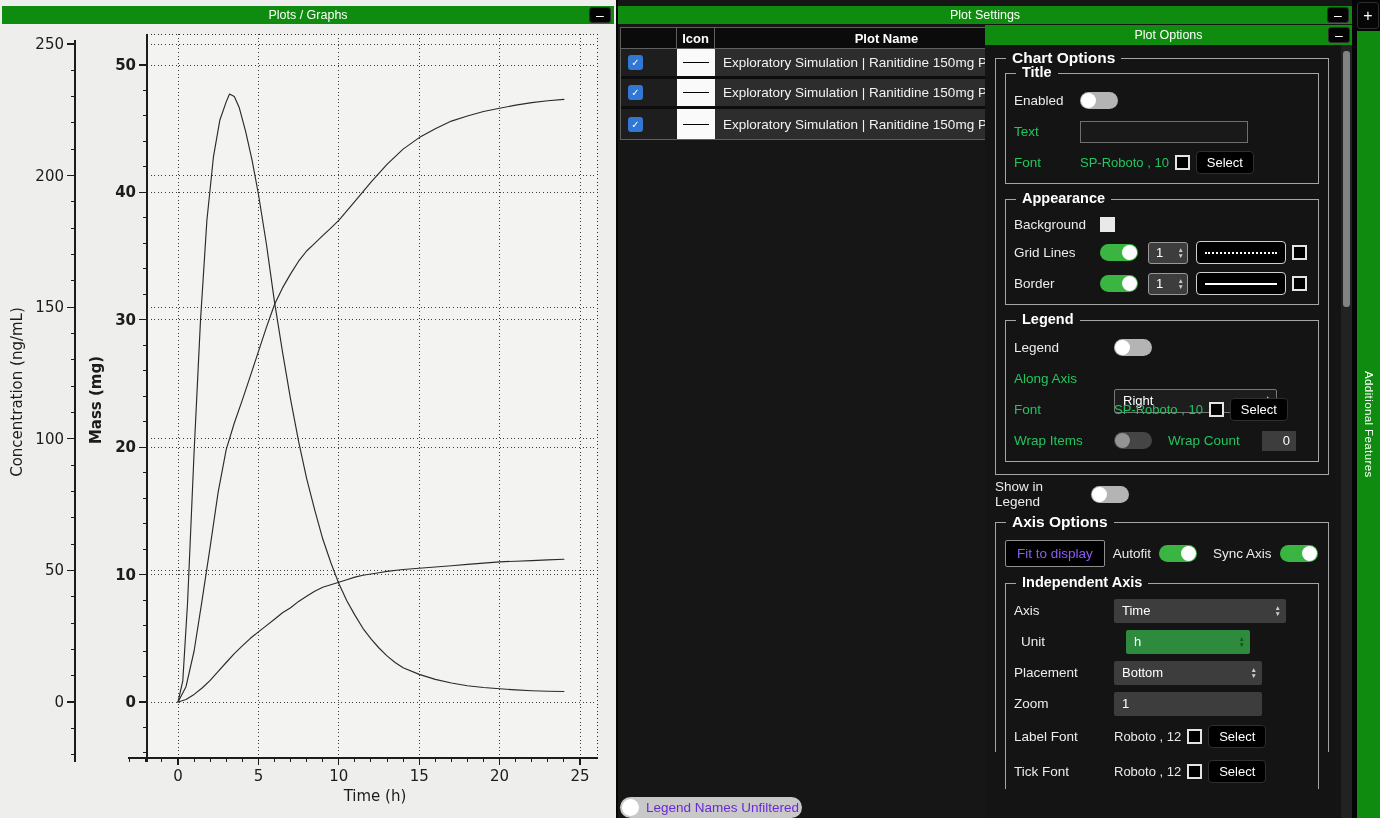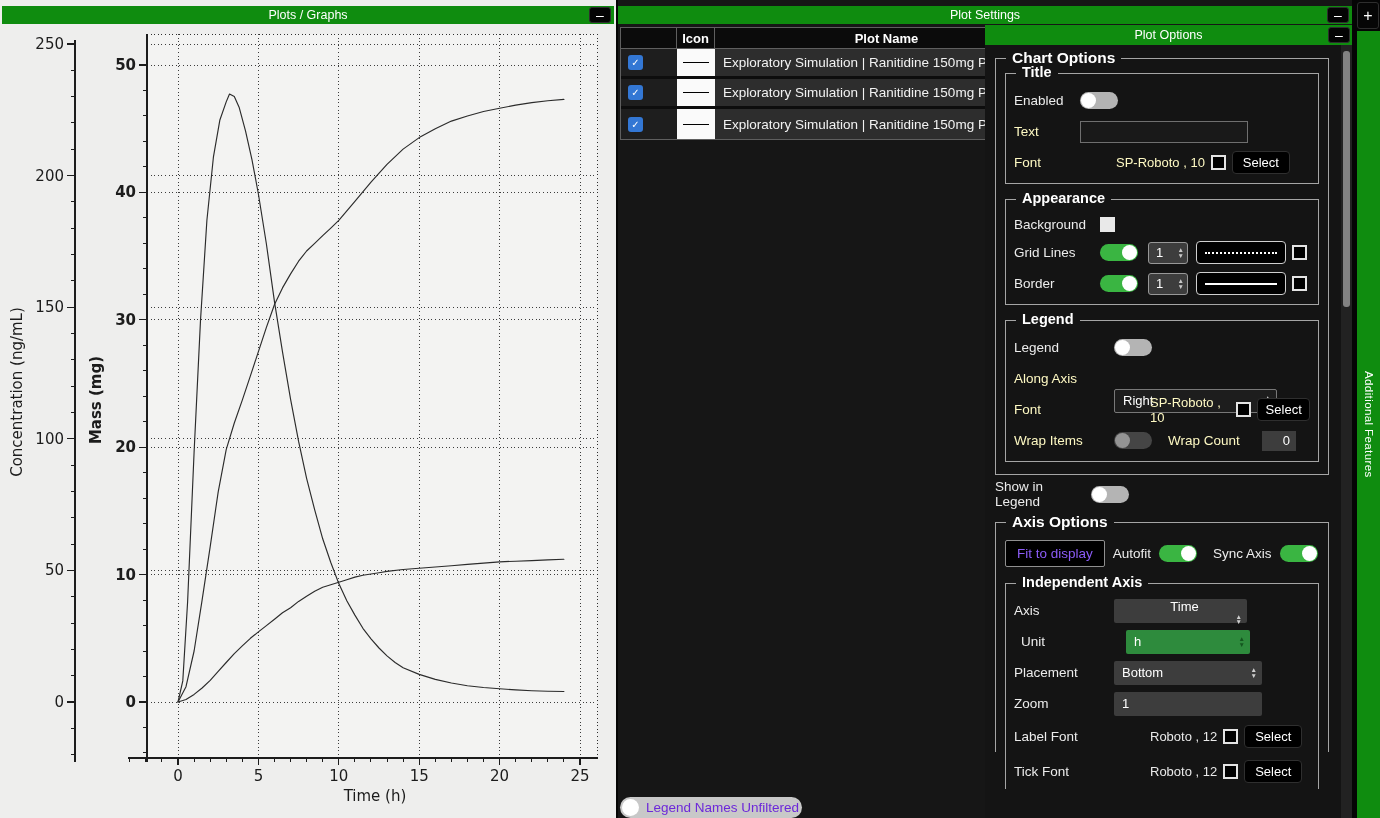--- a/index.html
+++ b/index.html
@@ -18,21 +18,21 @@
   .toggle .knob { position:absolute; top:1px; width:15px; height:15px; border-radius:50%; background:#fff; }
   .toggle.on  { background:#3ab542; }
   .toggle.on .knob { right:1px; }
   .toggle.off { background:#b4b4b4; }
   .toggle.off .knob { left:1px; }
   .toggle.dim.off { background:#454545; }
   .toggle.dim.off .knob { background:#949494; }
 
   .row { display:flex; align-items:center; height:31px; }
   .lbl { font-size:13.5px; color:#ececec; flex:none; }
-  .dim { color:#fef9c3; }
+  .dim { color:#22c55e; }
   .w66 { width:66px; } .w86 { width:86px; } .w100 { width:100px; }
 
   .dd { height:24px; background:#3d3d3d; border-radius:2px; display:flex;
         align-items:center; font-size:13px; color:#fff; cursor:pointer; flex:none; }
   .dd .ddv { padding-left:8px; }
   .dd-arrows { margin-left:auto; margin-right:5px; display:flex; flex-direction:column;
                font-size:6.5px; line-height:5.5px; color:#cfcfcf; }
   .dd.outlined { background:#1d1d1d; border:1px solid #787878;margin-top:44px; }
   .dd.green { background:#2e8b3d; }
   .dd.green .dd-arrows { color:#14551f; }
@@ -48,21 +48,21 @@
 
   .selbtn { width:58px; height:23px; background:#000; color:#fff; font-size:13px;
             border:1px solid #2f2f2f; border-radius:4px; cursor:pointer;
             font-family:"Liberation Sans",sans-serif; }
   .lineb { width:90px; height:23px; background:#000; border:1px solid #cfcfcf;
            border-radius:4px; display:flex; align-items:center; justify-content:center;
            cursor:pointer; flex:none; }
   .lineb .ln { width:72px; border-top:2px dotted #fff; }
   .lineb.solid .ln { border-top:2px solid #fff; }
 
-  .fontval { font-size:13px; margin-right:6px;margin-left:36px; }
+  .fontval { font-size:13px; margin-right:6px; }
 
   
   .left-panel { position:absolute; left:0; top:0; width:616px; height:818px; background:#eeeeed; }
   .left-panel svg { position:absolute; left:0; top:0; }
   .left-titlebar { position:absolute; left:2px; top:6px; width:612px; height:18px; z-index:5; }
   .left-titlebar .mini-btn { right:3px; }
 
   
   .right-region { position:absolute; left:618px; top:0; width:734px; height:818px; background:#161616; }
   .ps-titlebar { position:absolute; left:0; top:6px; width:734px; height:18px; }
@@ -496,21 +496,21 @@
         <span class="gap8"></span>
         <span class="toggle on">
             <span class="knob"></span>
           </span>
       </div>
 
       <div class="gi" style="margin-top:12px;border-bottom:none;padding-bottom:0;">
         <span class="gt">Independent Axis</span>
         <div class="row">
           <span class="lbl w100">Axis</span>
-          <span class="dd" style="width:133px;flex-direction:column;">
+          <span class="dd" style="width:172px;">
             <span class="ddv">Time</span>
             <span class="dd-arrows">
               <span>▲</span>
                 <span>▼</span>
               </span>
           </span>
         </div>
         <div class="row">
           <span class="lbl w100" style="padding-left:7px;">Unit</span>
           <span class="dd green" style="width:124px;margin-left:12px;">

